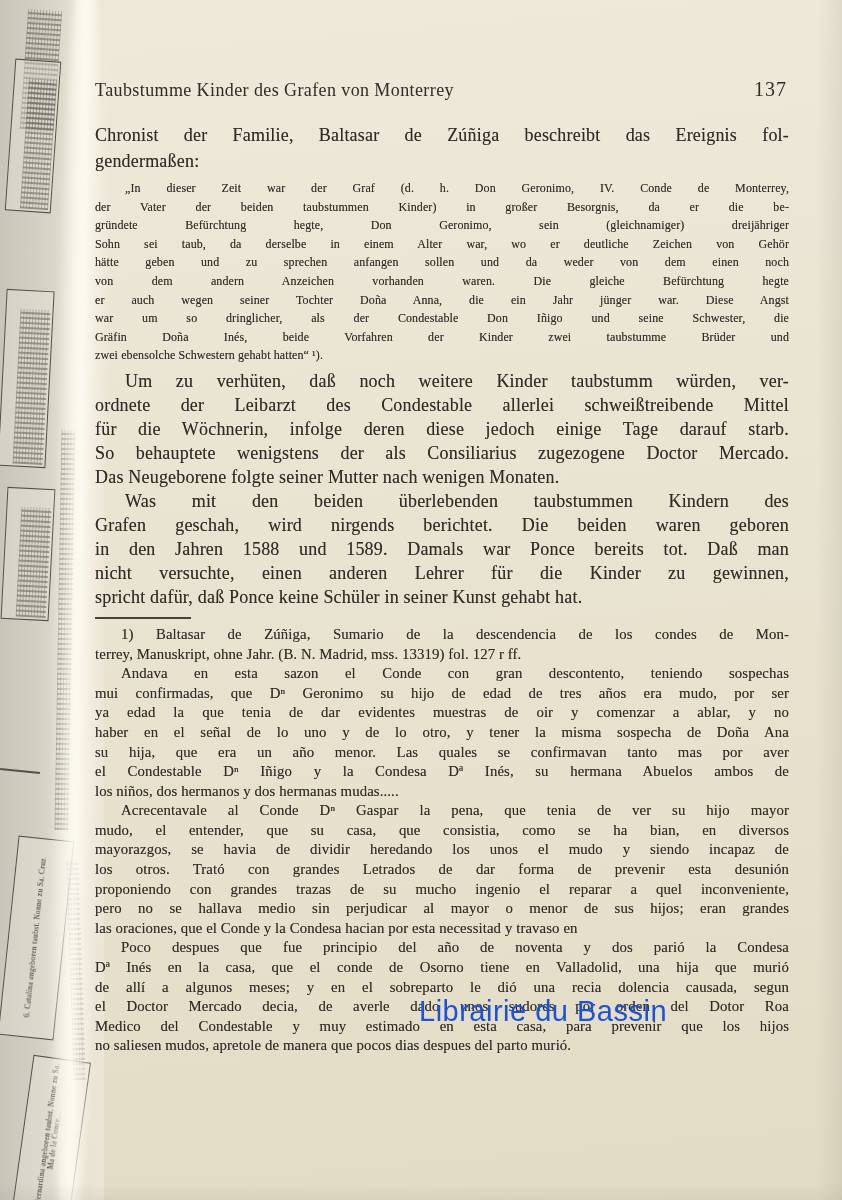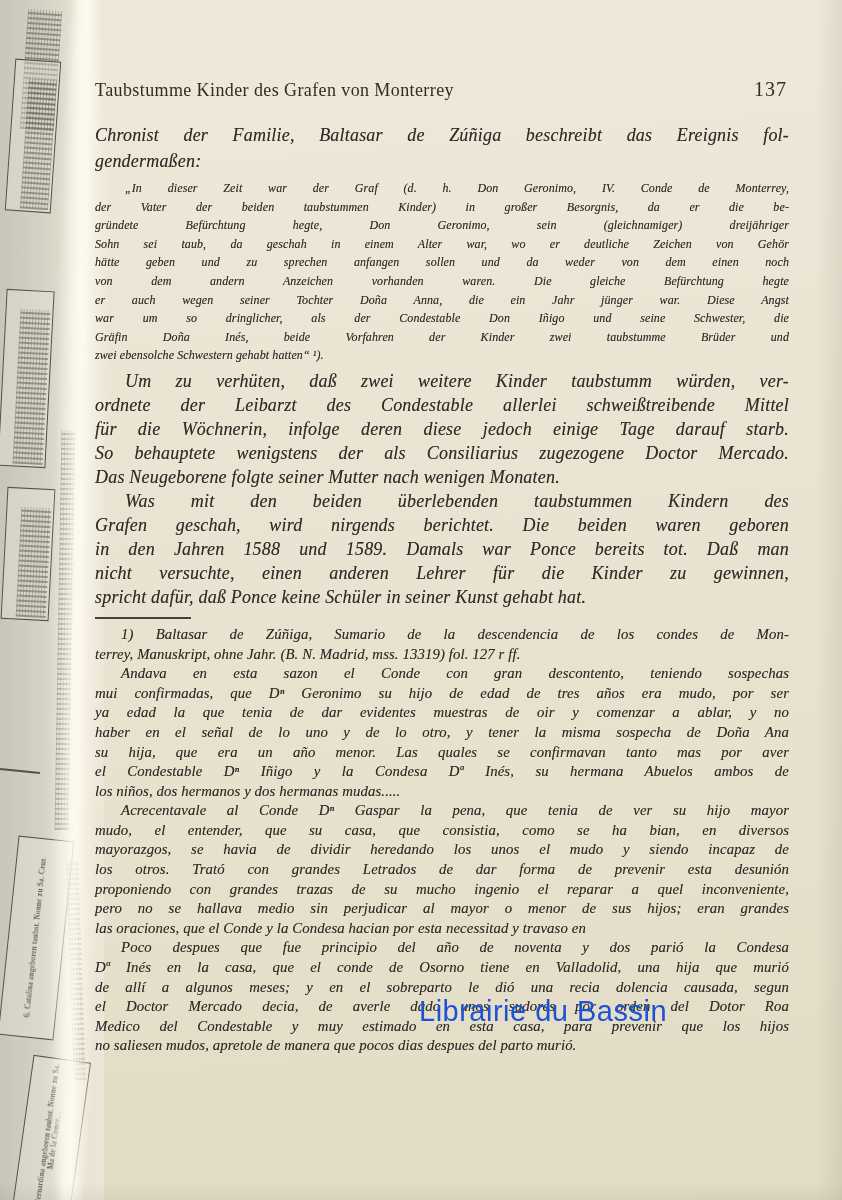--- a/index.html
+++ b/index.html
@@ -31,21 +31,21 @@
   .spine-line{position:absolute;background:#55514a;}
 
   
   .page-content{position:absolute;left:95px;top:0;width:694px;}
   .running-head{position:relative;margin-top:80px;height:24px;
     font-size:18px;letter-spacing:.4px;}
   .running-title{position:absolute;left:0;right:60px;text-align:left;}
   .page-number{position:absolute;right:2px;top:-2px;font-size:20px;letter-spacing:1px;}
 
   .line{text-align:justify;text-align-last:justify;
-    text-shadow:0 0 .4px rgba(40,36,30,.45);font-style:italic;}
+    text-shadow:0 0 .4px rgba(40,36,30,.45);}
   .block .line:last-child{text-align-last:left;}
   .indent .line:first-child{text-indent:30px;}
 
   .intro{margin-top:18px;font-size:18px;line-height:26px;letter-spacing:.2px;}
   .quote{margin-top:5px;font-size:12px;line-height:18.6px;letter-spacing:.1px;}
   .body-para{font-size:18px;line-height:24px;letter-spacing:.2px;}
   .p2{margin-top:4px;}
   .p3{margin-top:0;}
 
   .fn-rule{width:96px;border:none;border-top:2px solid #46423b;margin:8px 0 6px 0;}
@@ -92,31 +92,31 @@
 
   <div class="block intro">
       <div class="line">Chronist der Familie, Baltasar de Zúñiga beschreibt das Ereignis fol-</div>
       <div class="line">gendermaßen:</div>
     </div>
 
   <div class="block quote indent">
       <div class="line">„In dieser Zeit war der Graf (d. h. Don Geronimo, IV. Conde de Monterrey,</div>
       <div class="line">der Vater der beiden taubstummen Kinder) in großer Besorgnis, da er die be-</div>
       <div class="line">gründete Befürchtung hegte, Don Geronimo, sein (gleichnamiger) dreijähriger</div>
-      <div class="line">Sohn sei taub, da geschah in einem Alter war, wo er deutliche Zeichen von Gehör</div>
+      <div class="line">Sohn sei taub, da derselbe in einem Alter war, wo er deutliche Zeichen von Gehör</div>
       <div class="line">hätte geben und zu sprechen anfangen sollen und da weder von dem einen noch</div>
       <div class="line">von dem andern Anzeichen vorhanden waren.  Die gleiche Befürchtung hegte</div>
       <div class="line">er auch wegen seiner Tochter Doña Anna, die ein Jahr jünger war.  Diese Angst</div>
       <div class="line">war um so dringlicher, als der Condestable Don Iñigo und seine Schwester, die</div>
       <div class="line">Gräfin Doña Inés, beide Vorfahren der Kinder zwei taubstumme Brüder und</div>
       <div class="line">zwei ebensolche Schwestern gehabt hatten“ ¹).</div>
     </div>
 
   <div class="block body-para p2 indent">
-      <div class="line">Um zu verhüten, daß zwei weitere Kinder taubstumm würden, ver-</div>
+      <div class="line">Um zu verhüten, daß noch weitere Kinder taubstumm würden, ver-</div>
       <div class="line">ordnete der Leibarzt des Condestable allerlei schweißtreibende Mittel</div>
       <div class="line">für die Wöchnerin, infolge deren diese jedoch einige Tage darauf starb.</div>
       <div class="line">So behauptete wenigstens der als Consiliarius zugezogene Doctor Mercado.</div>
       <div class="line">Das Neugeborene folgte seiner Mutter nach wenigen Monaten.</div>
     </div>
 
   <div class="block body-para p3 indent">
       <div class="line">Was mit den beiden überlebenden taubstummen Kindern des</div>
       <div class="line">Grafen geschah, wird nirgends berichtet.  Die beiden waren geboren</div>
       <div class="line">in den Jahren 1588 und 1589.  Damals war Ponce bereits tot.  Daß man</div>

